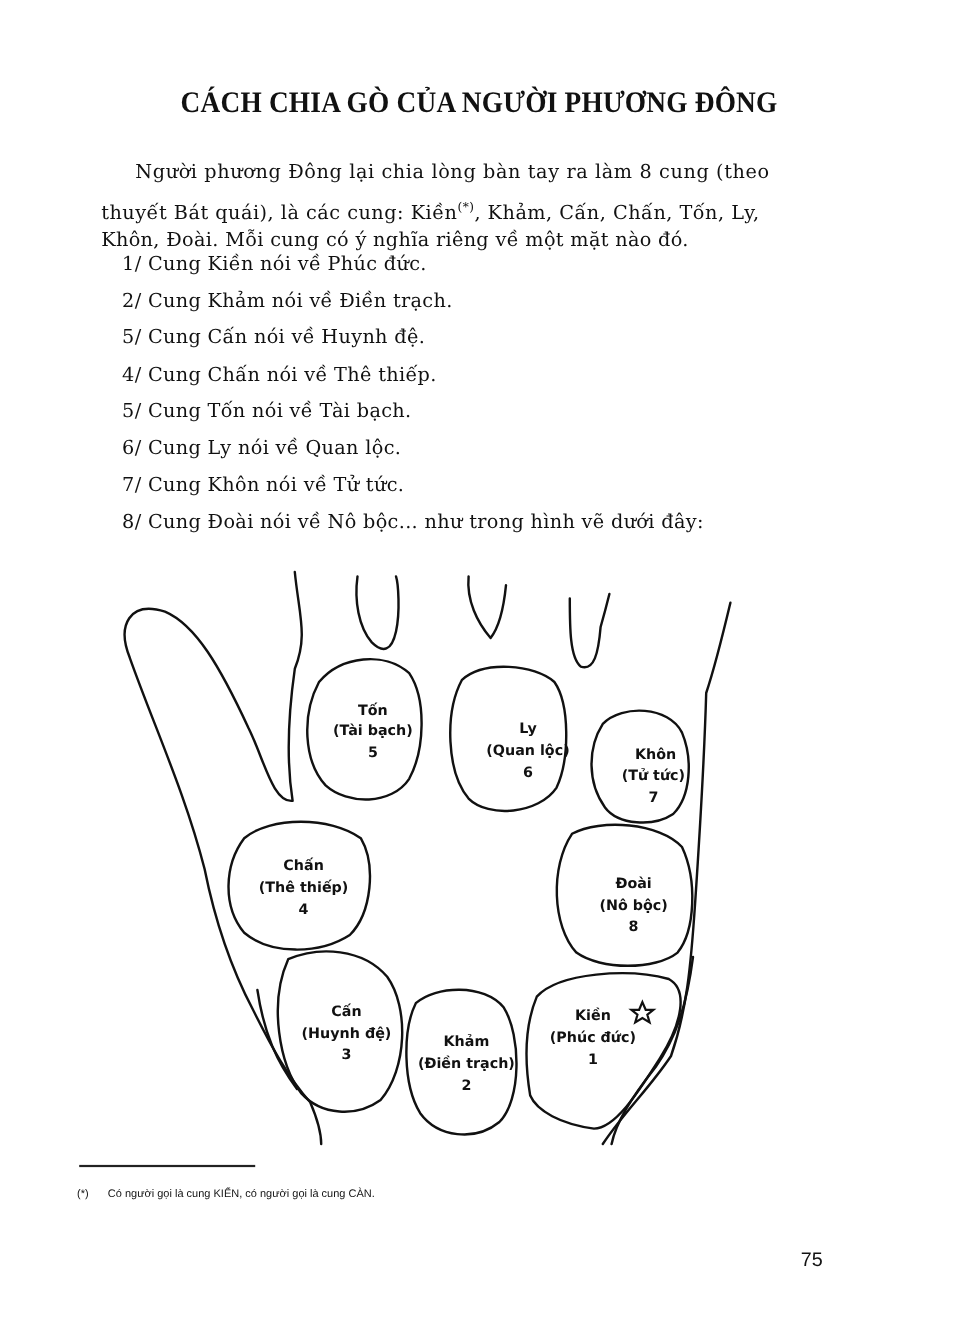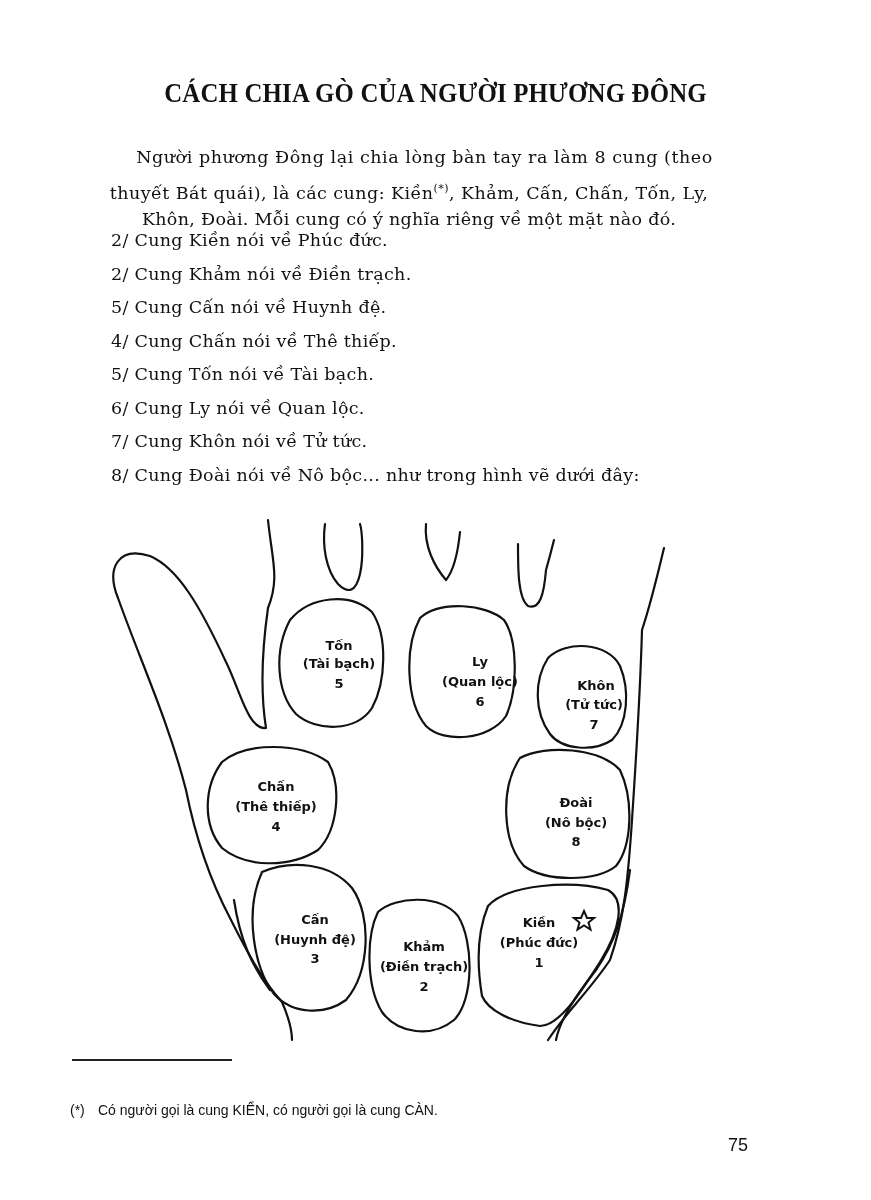--- a/index.html
+++ b/index.html
@@ -7,47 +7,47 @@
     .page { position: absolute; left: 0; top: 0; width: 804px; height: 1200px; }
     .title {
       position: absolute; left: 0; width: 871px; top: 78px; text-align: center;
       font-family: "Liberation Serif", serif; font-weight: bold; font-size: 27px;
       letter-spacing: 0.2px; transform: scaleX(0.92); transform-origin: center;
     }
     .body-text {
       position: absolute; font-family: "DejaVu Serif", serif; font-size: 17.5px;
       color: #111; white-space: nowrap; letter-spacing: 0.3px;
     }
-    .intro { left: 104px; top: 142px; width: 640px; text-align: center; }
+    .intro { left: 122px; top: 142px; width: 640px; }
     .intro div { height: 31px; line-height: 31px; white-space: nowrap; }
     .list { position: absolute; left: 111px; top: 224px; }
     .list .item { height: 33.5px; line-height: 33.5px; font-family: "DejaVu Serif", serif; font-size: 17.5px; white-space: nowrap; letter-spacing: 0.3px; }
     sup { font-size: 11px; }
     .diagram { position: absolute; left: 0; top: 0; }
     .mound-label { font-family: "DejaVu Sans", sans-serif; font-weight: bold; font-size: 13px; fill: #111; }
     .footnote-rule { position: absolute; left: 72px; top: 1059px; width: 160px; height: 2px; background: #222; }
-    .footnote { position: absolute; left: 70px; top: 1080px; font-family: "Liberation Sans", sans-serif; font-size: 14px; color: #111; white-space: nowrap; margin-top: 22px; }
+    .footnote { position: absolute; left: 70px; top: 1080px; font-family: "Liberation Sans", sans-serif; font-size: 10px; color: #111; white-space: nowrap; }
     .footnote .mark { display: inline-block; width: 28px; }
     .page-number { position: absolute; left: 728px; top: 1135px; font-family: "Liberation Sans", sans-serif; font-size: 18px; color: #111; }
   </style>
 </head>
 <body>
 
 <div class="page">
 
   <div class="title">CÁCH CHIA GÒ CỦA NGƯỜI PHƯƠNG ĐÔNG</div>
 
   <div class="body-text intro">
     <div style="padding-left:1px; letter-spacing:0.55px;">Người phương Đông lại chia lòng bàn tay ra làm 8 cung (theo</div>
     <div style="margin-left:-30px; letter-spacing:0.45px;"><span>thuyết Bát quái), là các cung: Kiền</span><sup>(*)</sup><span>, Khảm, Cấn, Chấn, Tốn, Ly,</span></div>
     <div style="margin-left:-30px;">Khôn, Đoài. Mỗi cung có ý nghĩa riêng về một mặt nào đó.</div>
   </div>
 
   <div class="list">
-    <div class="item">2/ Cung Kiền nói về Phúc đức.</div>
+    <div class="item">1/ Cung Kiền nói về Phúc đức.</div>
     <div class="item">2/ Cung Khảm nói về Điền trạch.</div>
     <div class="item">5/ Cung Cấn nói về Huynh đệ.</div>
     <div class="item">4/ Cung Chấn nói về Thê thiếp.</div>
     <div class="item">5/ Cung Tốn nói về Tài bạch.</div>
     <div class="item">6/ Cung Ly nói về Quan lộc.</div>
     <div class="item">7/ Cung Khôn nói về Tử tức.</div>
     <div class="item">8/ Cung Đoài nói về Nô bộc... như trong hình vẽ dưới đây:</div>
   </div>
 
   <svg class="diagram" width="871" height="1200" viewBox="0 0 871 1200">

